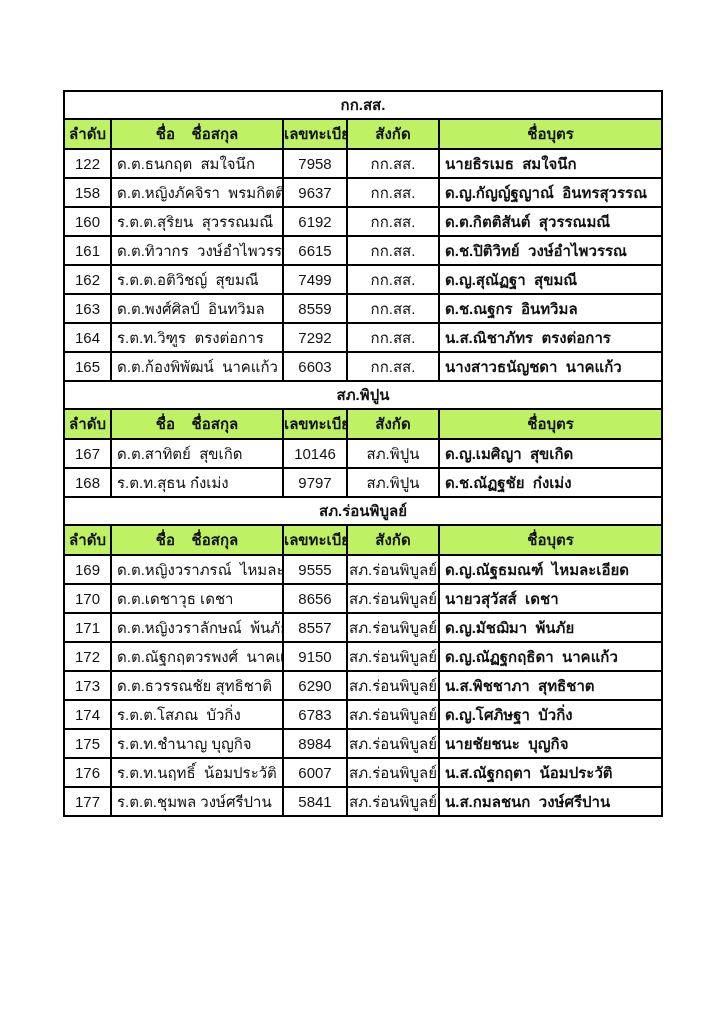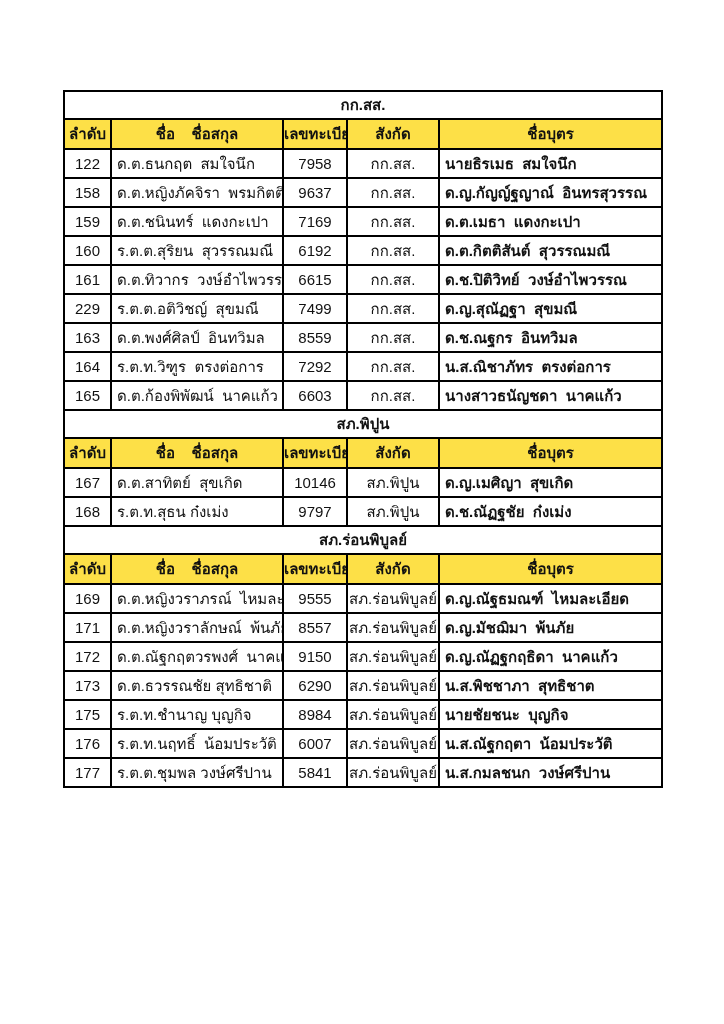--- a/index.html
+++ b/index.html
@@ -38,21 +38,21 @@
     padding: 0;
   }
   tr.title-row td {
     height: 26px;
     text-align: center;
     font-weight: bold;
     background: #ffffff;
   }
   tr.head-row th {
     height: 28px;
-    background: #fde047;
+    background: #bef264;
     text-align: center;
     font-weight: bold;
   }
   tr.data-row td {
     height: 27px;
     background: #ffffff;
   }
   .col0 { width: 47px;  text-align: center; }
   .col1 { width: 172px; text-align: left; }
   .col2 { width: 64px;  text-align: center; }
@@ -92,42 +92,35 @@
             <td class="col4">นายธิรเมธ  สมใจนึก</td>
           </tr>
           <tr class="data-row">
             <td class="col0">158</td>
             <td class="col1">ด.ต.หญิงภัคจิรา  พรมกิตติยานนท์</td>
             <td class="col2">9637</td>
             <td class="col3">กก.สส.</td>
             <td class="col4">ด.ญ.กัญญ์ฐญาณ์  อินทรสุวรรณ</td>
           </tr>
           <tr class="data-row">
-            <td class="col0">159</td>
-            <td class="col1">ด.ต.ชนินทร์  แดงกะเปา</td>
-            <td class="col2">7169</td>
-            <td class="col3">กก.สส.</td>
-            <td class="col4">ด.ต.เมธา  แดงกะเปา</td>
-          </tr>
-          <tr class="data-row">
             <td class="col0">160</td>
             <td class="col1">ร.ต.ต.สุริยน  สุวรรณมณี</td>
             <td class="col2">6192</td>
             <td class="col3">กก.สส.</td>
             <td class="col4">ด.ต.กิตติสันต์  สุวรรณมณี</td>
           </tr>
           <tr class="data-row">
             <td class="col0">161</td>
             <td class="col1">ด.ต.ทิวากร  วงษ์อำไพวรรณ</td>
             <td class="col2">6615</td>
             <td class="col3">กก.สส.</td>
             <td class="col4">ด.ช.ปิติวิทย์  วงษ์อำไพวรรณ</td>
           </tr>
           <tr class="data-row">
-            <td class="col0">229</td>
+            <td class="col0">162</td>
             <td class="col1">ร.ต.ต.อติวิชญ์  สุขมณี</td>
             <td class="col2">7499</td>
             <td class="col3">กก.สส.</td>
             <td class="col4">ด.ญ.สุณัฏฐา  สุขมณี</td>
           </tr>
           <tr class="data-row">
             <td class="col0">163</td>
             <td class="col1">ด.ต.พงศ์ศิลป์  อินทวิมล</td>
             <td class="col2">8559</td>
             <td class="col3">กก.สส.</td>
@@ -206,39 +199,53 @@
             <th class="col4">ชื่อบุตร</th>
           </tr>
     <tr class="data-row">
             <td class="col0">169</td>
             <td class="col1">ด.ต.หญิงวราภรณ์  ไหมละเอียด</td>
             <td class="col2">9555</td>
             <td class="col3">สภ.ร่อนพิบูลย์</td>
             <td class="col4">ด.ญ.ณัฐธมณฑ์  ไหมละเอียด</td>
           </tr>
           <tr class="data-row">
+            <td class="col0">170</td>
+            <td class="col1">ด.ต.เดชาวุธ เดชา</td>
+            <td class="col2">8656</td>
+            <td class="col3">สภ.ร่อนพิบูลย์</td>
+            <td class="col4">นายวสุวัสส์  เดชา</td>
+          </tr>
+          <tr class="data-row">
             <td class="col0">171</td>
             <td class="col1">ด.ต.หญิงวราลักษณ์  พ้นภัย</td>
             <td class="col2">8557</td>
             <td class="col3">สภ.ร่อนพิบูลย์</td>
             <td class="col4">ด.ญ.มัชฌิมา  พ้นภัย</td>
           </tr>
           <tr class="data-row">
             <td class="col0">172</td>
             <td class="col1">ด.ต.ณัฐกฤตวรพงศ์  นาคแก้ว</td>
             <td class="col2">9150</td>
             <td class="col3">สภ.ร่อนพิบูลย์</td>
             <td class="col4">ด.ญ.ณัฏฐกฤธิดา  นาคแก้ว</td>
           </tr>
           <tr class="data-row">
             <td class="col0">173</td>
             <td class="col1">ด.ต.ธวรรณชัย สุทธิชาติ</td>
             <td class="col2">6290</td>
             <td class="col3">สภ.ร่อนพิบูลย์</td>
             <td class="col4">น.ส.พิชชาภา  สุทธิชาต</td>
+          </tr>
+          <tr class="data-row">
+            <td class="col0">174</td>
+            <td class="col1">ร.ต.ต.โสภณ  บัวกิ่ง</td>
+            <td class="col2">6783</td>
+            <td class="col3">สภ.ร่อนพิบูลย์</td>
+            <td class="col4">ด.ญ.โศภิษฐา  บัวกิ่ง</td>
           </tr>
           <tr class="data-row">
             <td class="col0">175</td>
             <td class="col1">ร.ต.ท.ชำนาญ บุญกิจ</td>
             <td class="col2">8984</td>
             <td class="col3">สภ.ร่อนพิบูลย์</td>
             <td class="col4">นายชัยชนะ  บุญกิจ</td>
           </tr>
           <tr class="data-row">
             <td class="col0">176</td>

